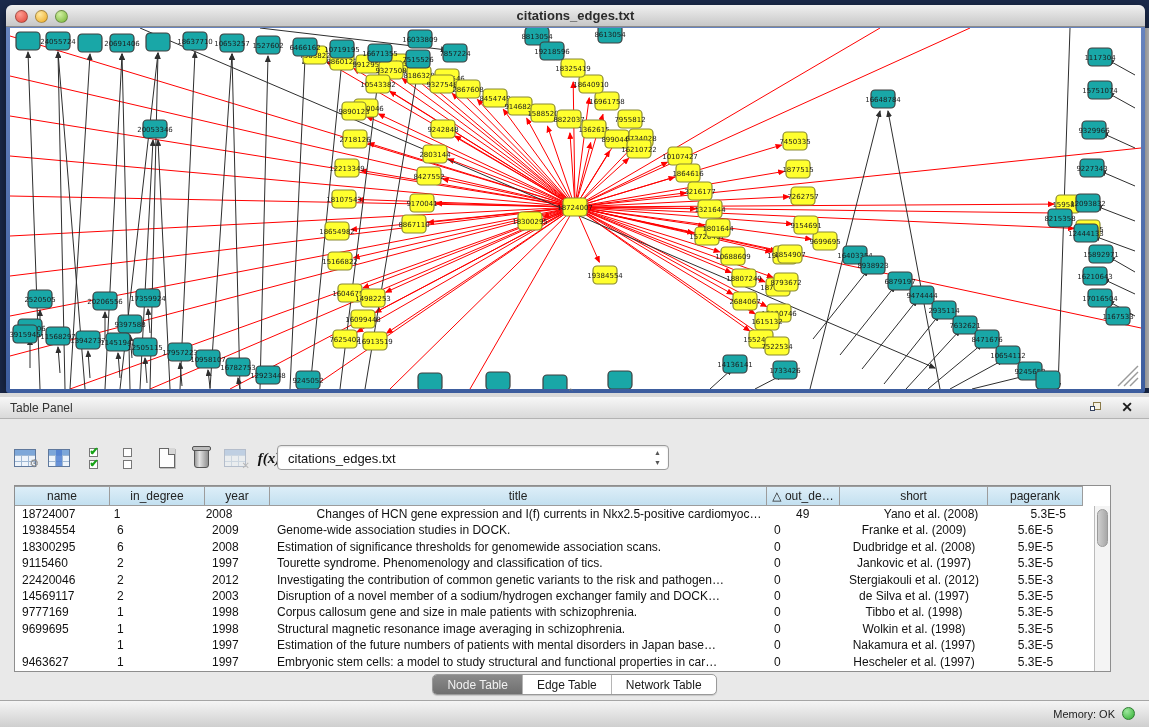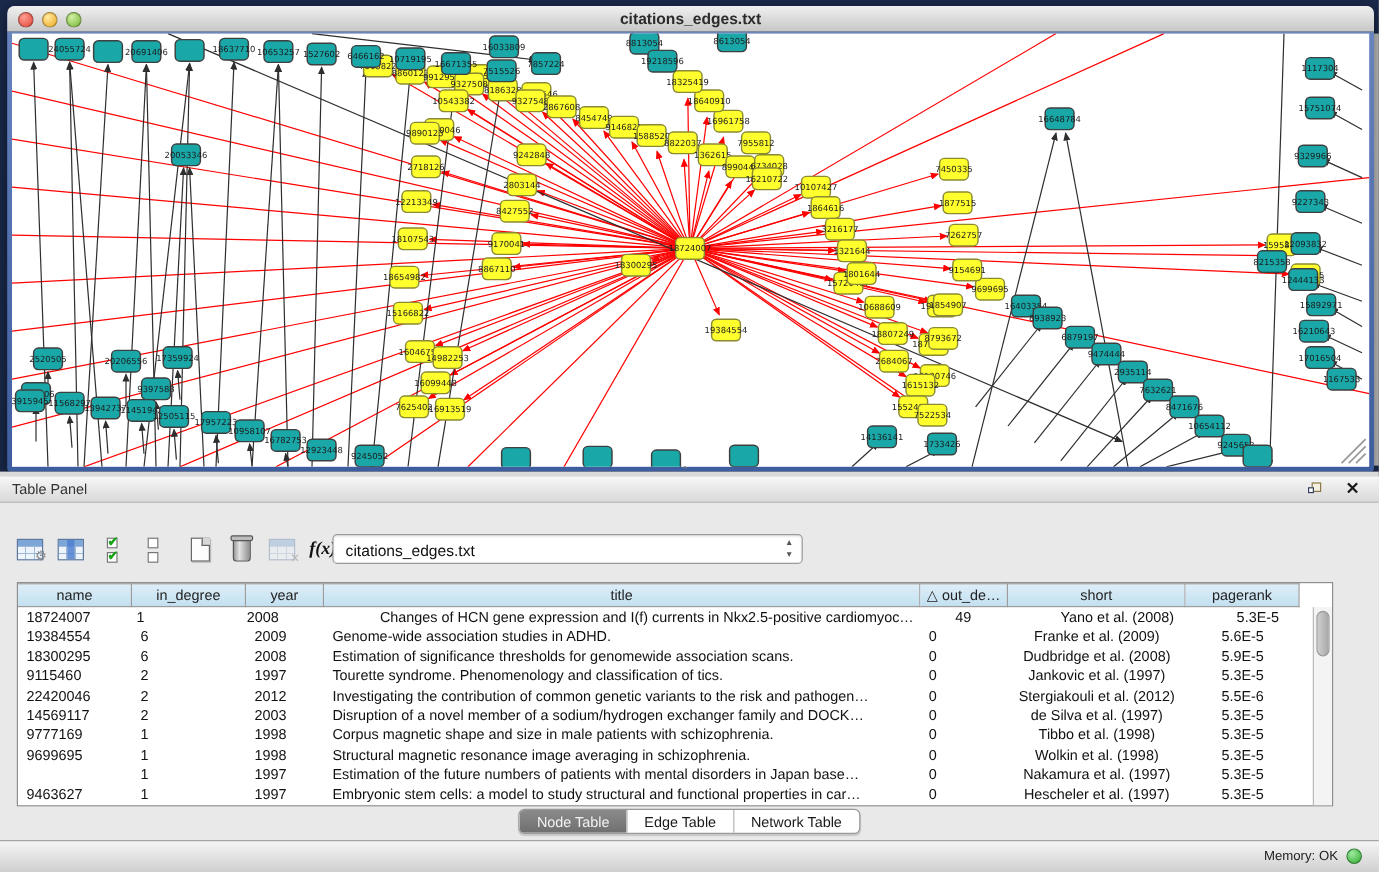--- a/index.html
+++ b/index.html
@@ -845,21 +845,21 @@
           <div class="td" style="width: 65px;">2008</div>
           <div class="td" style="width: 497px; margin-left: 48px;">Changes of HCN gene expression and I(f) currents in Nkx2.5-positive cardiomyoc…</div>
           <div class="td" style="width: 73px;">49</div>
           <div class="td center" style="width: 148px;">Yano et al. (2008)</div>
           <div class="td center" style="width: 95px;">5.3E-5</div>
         </div>
         <div class="tr">
           <div class="td" style="width: 95px;">19384554</div>
           <div class="td" style="width: 95px;">6</div>
           <div class="td" style="width: 65px;">2009</div>
-          <div class="td" style="width: 497px;">Genome-wide association studies in ADHD.</div>
+          <div class="td" style="width: 497px;">Genome-wide association studies in DOCK.</div>
           <div class="td" style="width: 73px;">0</div>
           <div class="td center" style="width: 148px;">Franke et al. (2009)</div>
           <div class="td center" style="width: 95px;">5.6E-5</div>
         </div>
         <div class="tr">
           <div class="td" style="width: 95px;">18300295</div>
           <div class="td" style="width: 95px;">6</div>
           <div class="td" style="width: 65px;">2008</div>
           <div class="td" style="width: 497px;">Estimation of significance thresholds for genomewide association scans.</div>
           <div class="td" style="width: 73px;">0</div>
@@ -875,36 +875,36 @@
           <div class="td center" style="width: 148px;">Jankovic et al. (1997)</div>
           <div class="td center" style="width: 95px;">5.3E-5</div>
         </div>
         <div class="tr">
           <div class="td" style="width: 95px;">22420046</div>
           <div class="td" style="width: 95px;">2</div>
           <div class="td" style="width: 65px;">2012</div>
           <div class="td" style="width: 497px;">Investigating the contribution of common genetic variants to the risk and pathogen…</div>
           <div class="td" style="width: 73px;">0</div>
           <div class="td center" style="width: 148px;">Stergiakouli et al. (2012)</div>
-          <div class="td center" style="width: 95px;">5.5E-6</div>
+          <div class="td center" style="width: 95px;">5.5E-3</div>
         </div>
         <div class="tr">
           <div class="td" style="width: 95px;">14569117</div>
           <div class="td" style="width: 95px;">2</div>
           <div class="td" style="width: 65px;">2003</div>
           <div class="td" style="width: 497px;">Disruption of a novel member of a sodium/hydrogen exchanger family and DOCK…</div>
           <div class="td" style="width: 73px;">0</div>
           <div class="td center" style="width: 148px;">de Silva et al. (1997)</div>
           <div class="td center" style="width: 95px;">5.3E-5</div>
         </div>
         <div class="tr">
           <div class="td" style="width: 95px;">9777169</div>
           <div class="td" style="width: 95px;">1</div>
           <div class="td" style="width: 65px;">1998</div>
-          <div class="td" style="width: 497px;">Corpus magnetic shape and size in male patients with schizophrenia.</div>
+          <div class="td" style="width: 497px;">Corpus callosum gene and size in male patients with schizophrenia.</div>
           <div class="td" style="width: 73px;">0</div>
           <div class="td center" style="width: 148px; text-align: center;">Tibbo et al. (1998)</div>
           <div class="td center" style="width: 95px;">5.3E-5</div>
         </div>
         <div class="tr">
           <div class="td" style="width: 95px;">9699695</div>
           <div class="td" style="width: 95px;">1</div>
           <div class="td" style="width: 65px;">1998</div>
           <div class="td" style="width: 497px;">Structural magnetic resonance image averaging in schizophrenia.</div>
           <div class="td" style="width: 73px;">0</div>

